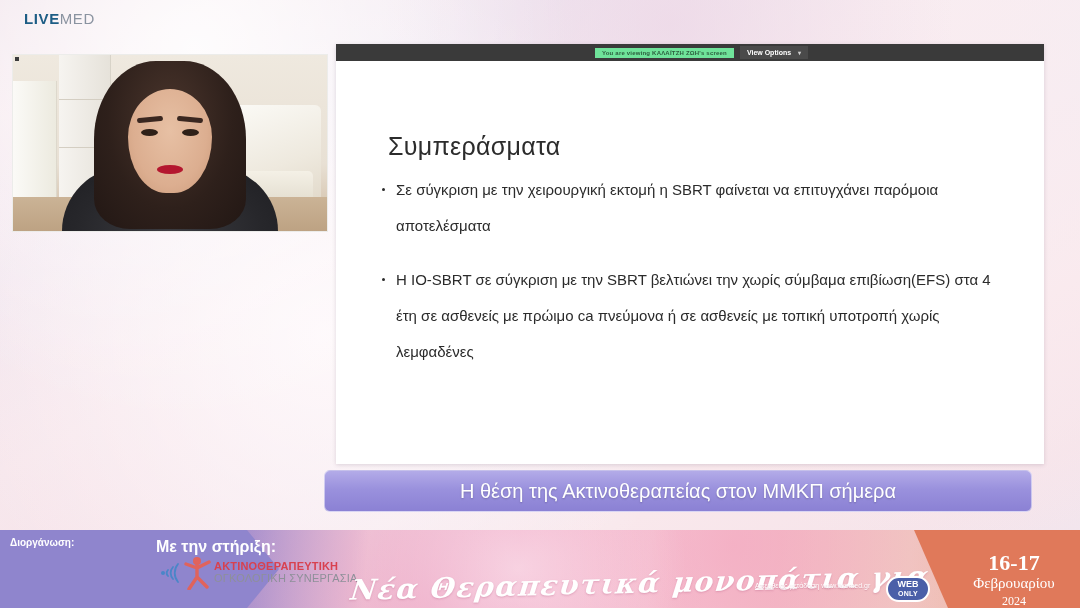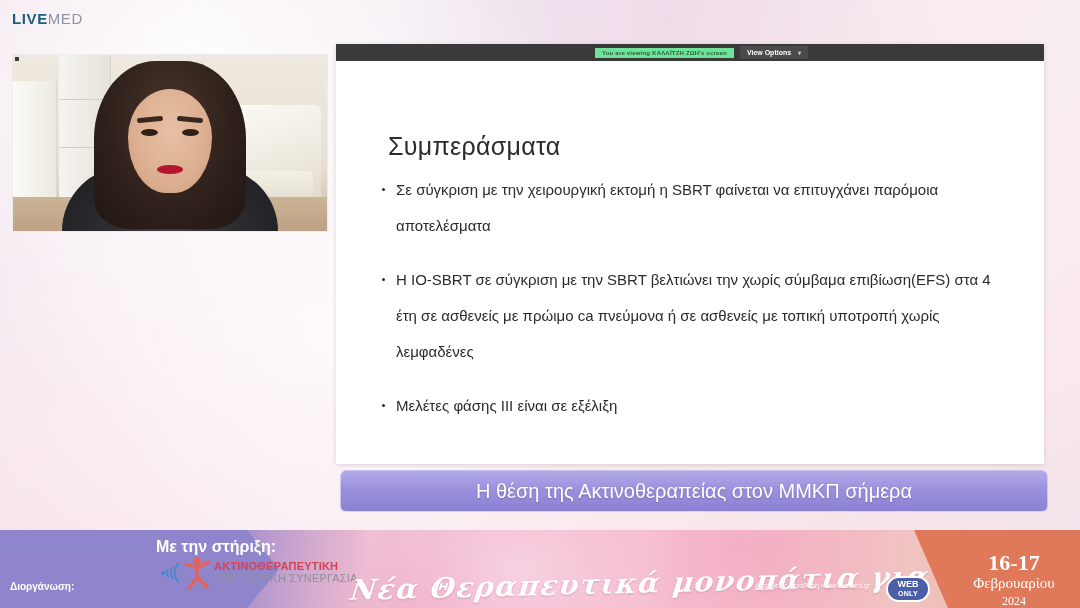--- a/index.html
+++ b/index.html
@@ -29,21 +29,21 @@
         #f3ecf3 56%,
         #f9e8ec 72%,
         #f6e4ea 86%,
         #efe6f0 100%);
     overflow: hidden;
   }
 
   
   #brand {
     position: absolute;
-    left: 12px; top: 10px;
+    left: 24px; top: 10px;
     font-size: 15px;
     font-weight: bold;
     letter-spacing: 0.6px;
     z-index: 20;
   }
   #brand .live { color: #1d5d85; }
   #brand .med  { color: #8a93a0; font-weight: normal; }
 
   
   #cam-wrap {
@@ -219,21 +219,21 @@
     color:#e05a5f;
     font-size:13px;
     font-weight:bold;
     line-height:15px;
     letter-spacing:1px;
     font-family:"Liberation Sans", sans-serif;
   }
 
   
   #session-banner{
-    position:absolute; left:340px; top:470px;
+    position:absolute; left:324px; top:470px;
     width:708px; height:42px;
     border-radius:6px;
     background: linear-gradient(180deg,#b3abe8 0%, #9a91dd 45%, #8b81d4 100%);
     border:1px solid rgba(255,255,255,0.5);
     color:#ffffff;
     font-size:20px;
     display:flex; align-items:center; justify-content:center;
     text-shadow:0 1px 2px rgba(0,0,0,.2);
   }
 
@@ -255,21 +255,21 @@
   }
   #org-arrow{
     position:absolute; left:247px; top:0;
     width:0; height:0;
     border-top:39px solid transparent;
     border-bottom:39px solid transparent;
     border-left:32px solid #8f85cd;
   }
   #org-label{
     position:absolute; left:10px; top:7px;
-    color:#ffffff; font-size:10px; font-weight:bold;margin-top:44px;
+    color:#ffffff; font-size:10px; font-weight:bold;
   }
   #akos-logo{
     position:absolute; left:6px; top:20px;
     width:112px; height:50px;
   }
   #akos-word{
     position:absolute; left:3px; top:0;
     color:#ffffff; font-size:33px; line-height:36px;
     font-family:"Liberation Serif", serif;
     letter-spacing:-1px;
@@ -409,24 +409,20 @@
     <div id="slide-title">Συμπεράσματα</div>
 
     <div id="bullets">
       <div class="bullet">
         <span class="dot"></span>
         <span>Σε σύγκριση με την χειρουργική εκτομή η SBRT φαίνεται να επιτυγχάνει παρόμοια αποτελέσματα</span>
       </div>
       <div class="bullet">
         <span class="dot"></span>
         <span>Η IO-SBRT σε σύγκριση με την SBRT βελτιώνει την χωρίς σύμβαμα επιβίωση(EFS) στα 4 έτη σε ασθενείς με πρώιμο ca πνεύμονα ή σε ασθενείς με τοπική υποτροπή χωρίς λεμφαδένες</span>
-      </div>
-      <div class="bullet">
-        <span class="dot"></span>
-        <span>Μελέτες φάσης III είναι σε εξέλιξη</span>
       </div>
     </div>
 
   </div>
 
   <div id="session-banner">
     <span>Η θέση της Ακτινοθεραπείας στον ΜΜΚΠ σήμερα</span>
   </div>
 
   <div id="bottom-strip">

